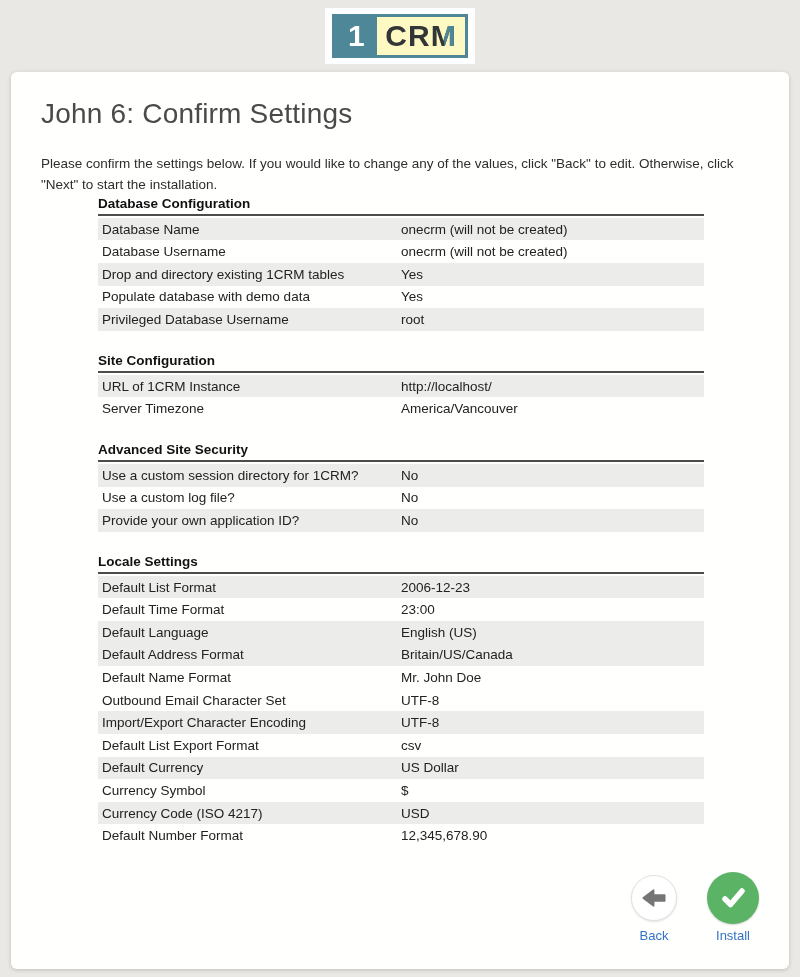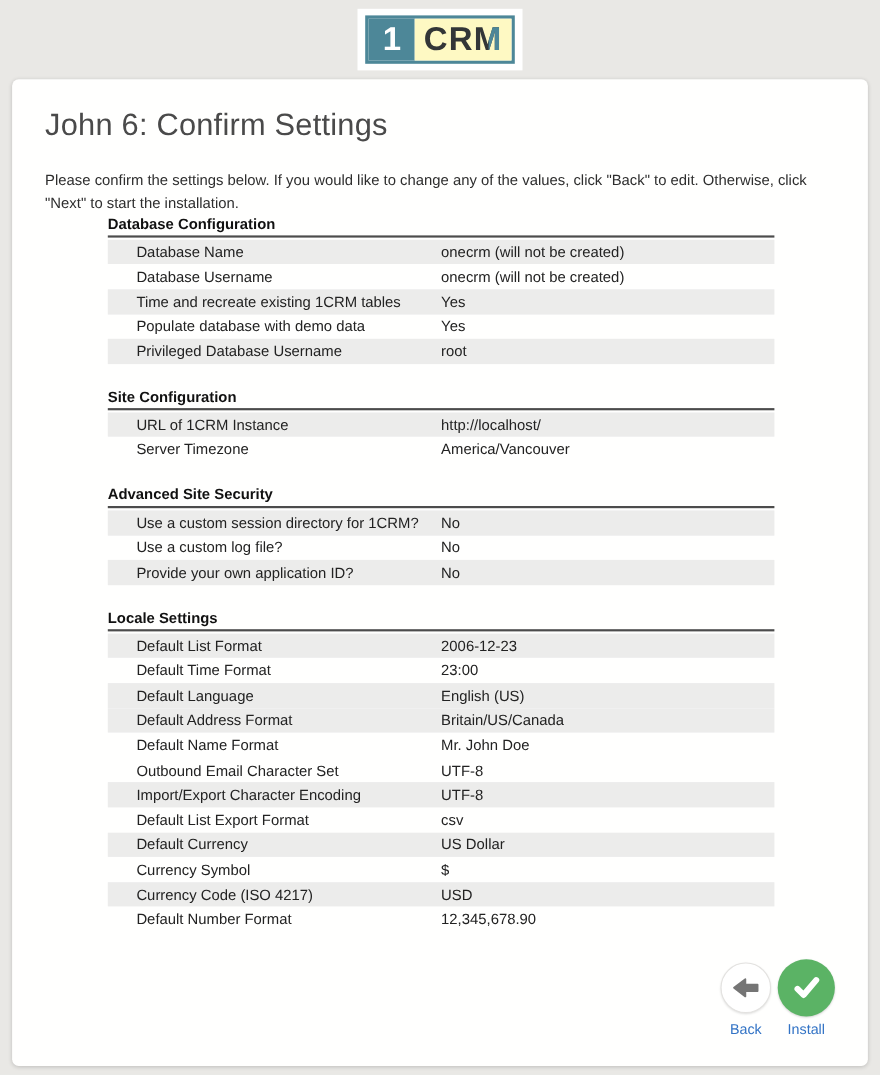--- a/index.html
+++ b/index.html
@@ -35,27 +35,27 @@
 
   
   #sections { margin-left: 57px; width: 606px; }
   .section { margin-bottom: 22px; }
   .section h2 {
     font-size: 13.5px; font-weight: bold; color: #111111; line-height: 15px;
     padding-bottom: 3px; border-bottom: 2px solid #4c4c4c; margin-bottom: 2px;
   }
   .table-row { display: flex; align-items: center; height: 22.6px; font-size: 13.5px; color: #222222; }
   .table-row.stripe { background: #ececeb; }
-  .row-label { width: 303px; padding-left: 26px; }
+  .row-label { width: 303px; padding-left: 4px; }
   .row-value { flex: 1; }
 
   
   .actions {
     position: absolute; right: 30px; top: 800px;
-    display: flex; gap: 6px; align-items: flex-end;
+    display: flex; gap: 30px; align-items: flex-end;
   }
   .action { display: flex; flex-direction: column; align-items: center; cursor: pointer; }
   .circle {
     border-radius: 50%; display: flex; align-items: center; justify-content: center;
   }
   .back-circle {
     width: 46px; height: 46px; background: #ffffff; border: 1px solid #e3e2e0;
     box-shadow: 0 1px 2px rgba(0,0,0,0.12); margin-bottom: 7px;
   }
   .install-circle {
@@ -90,21 +90,21 @@
           <h2>Database Configuration</h2>
           <div class="table-row stripe">
             <span class="row-label">Database Name</span>
             <span class="row-value">onecrm (will not be created)</span>
           </div>
           <div class="table-row">
             <span class="row-label">Database Username</span>
             <span class="row-value">onecrm (will not be created)</span>
           </div>
           <div class="table-row stripe">
-            <span class="row-label">Time and recreate existing 1CRM tables</span>
+            <span class="row-label">Drop and directory existing 1CRM tables</span>
             <span class="row-value">Yes</span>
           </div>
           <div class="table-row">
             <span class="row-label">Populate database with demo data</span>
             <span class="row-value">Yes</span>
           </div>
           <div class="table-row stripe">
             <span class="row-label">Privileged Database Username</span>
             <span class="row-value">root</span>
           </div>

